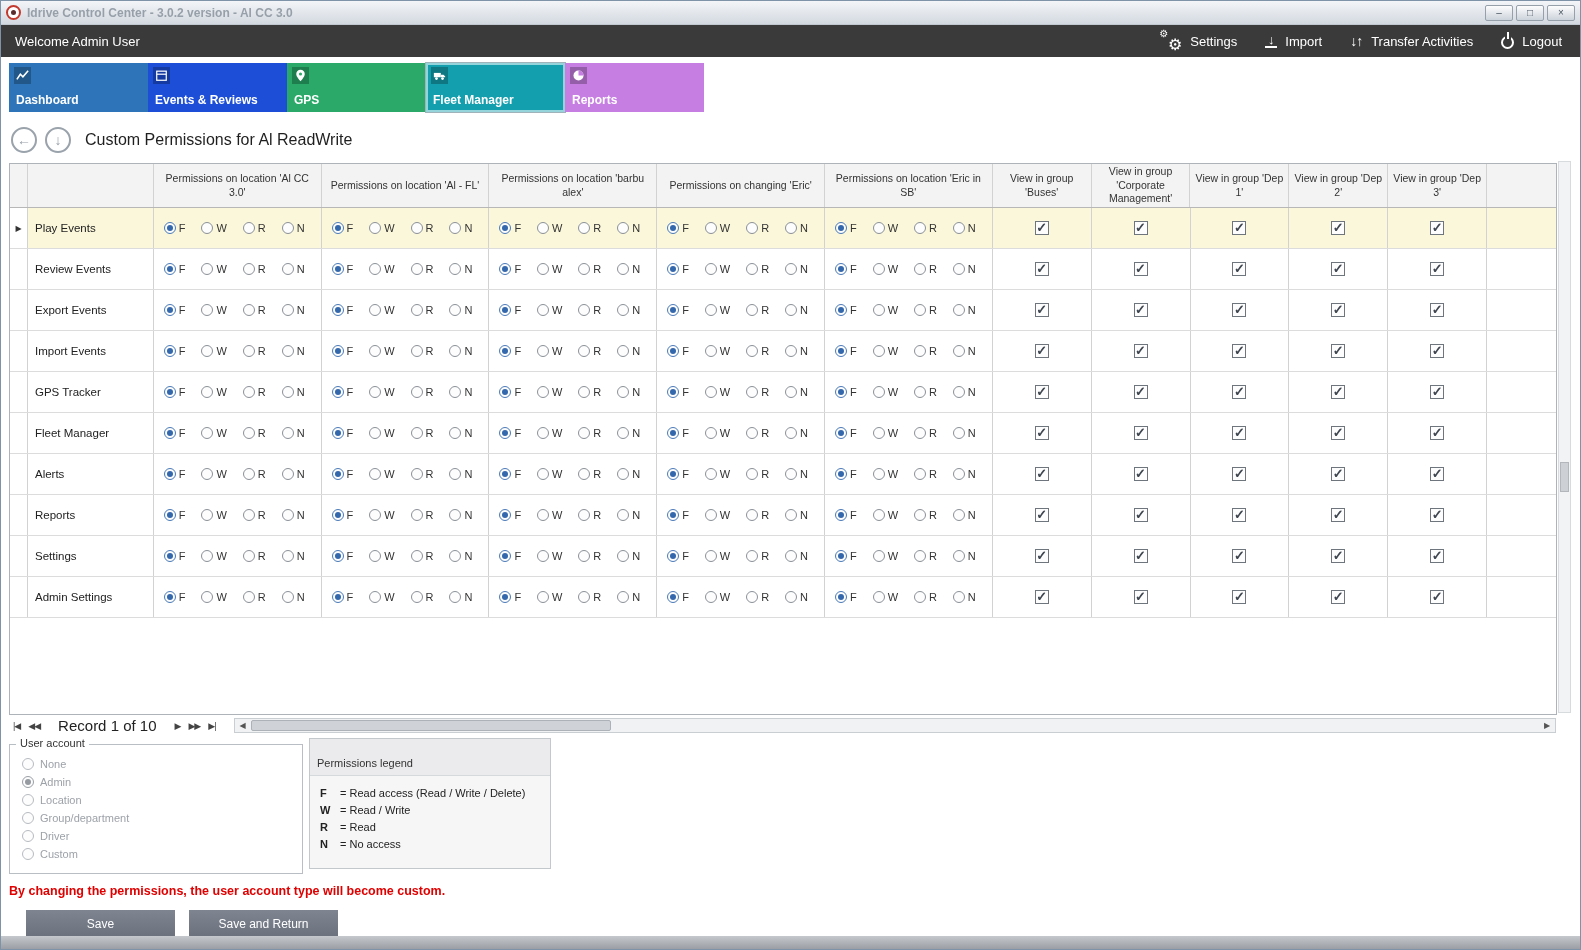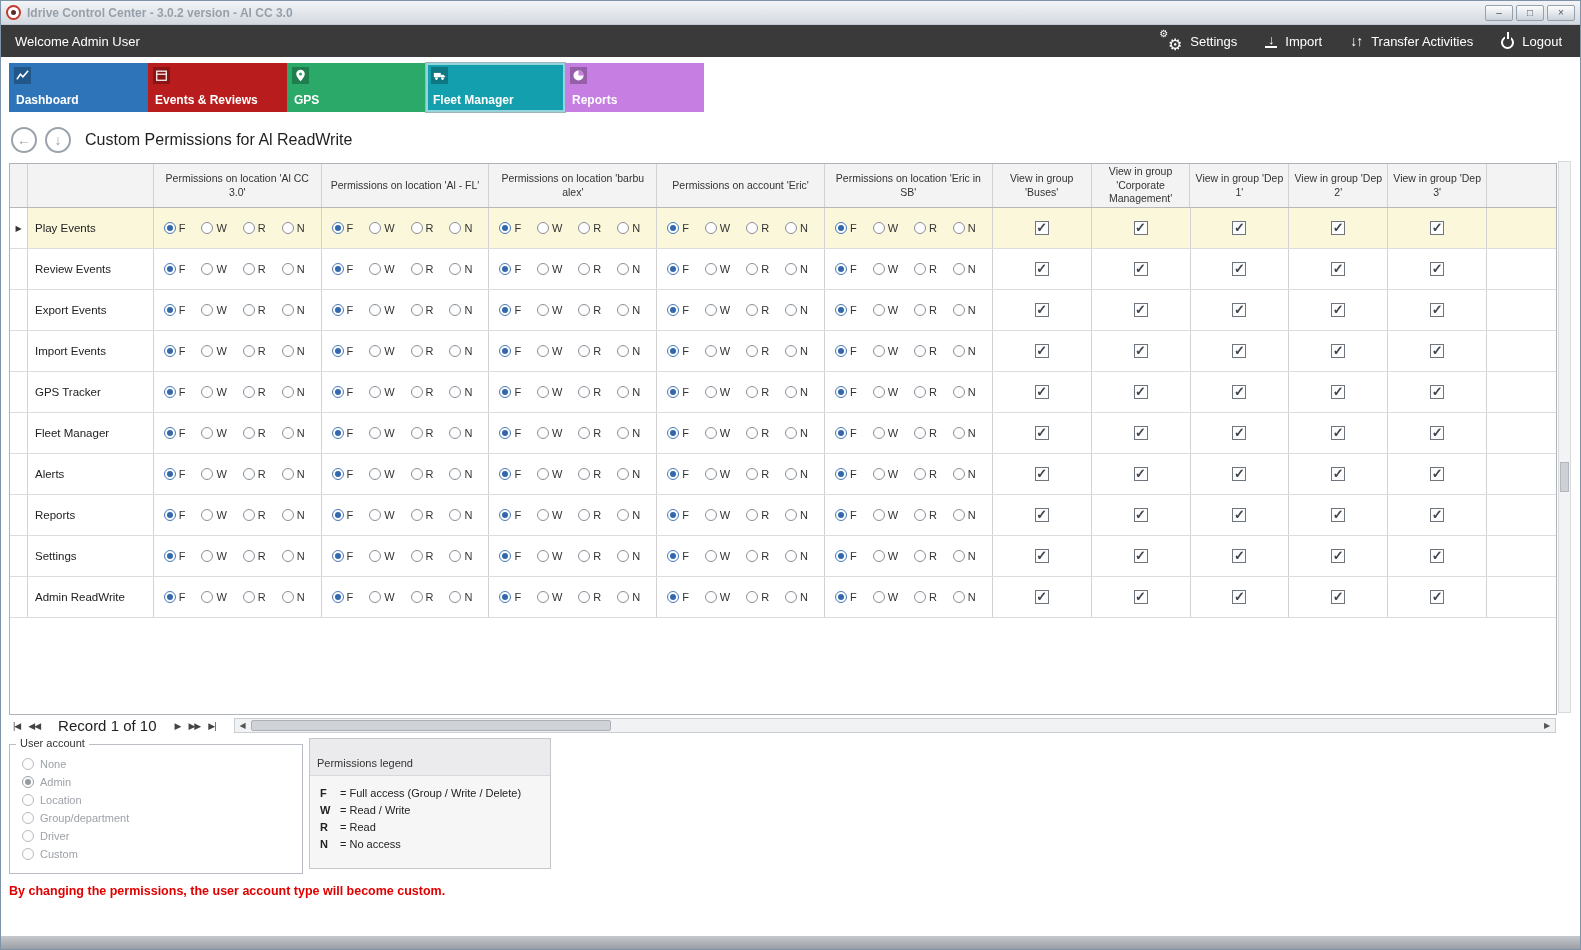--- a/index.html
+++ b/index.html
@@ -144,21 +144,21 @@
 
   <div class="tabs-row">
       <div class="tab" data-tab="dashboard" style="background: rgb(46, 116, 184);">
         <span class="tab-icon">
           <svg width="13" height="13" viewBox="0 0 15 15">
             <polyline points="1,12 5,6 8,9 14,2" fill="none" stroke="#fff" stroke-width="1.8"></polyline>
           </svg>
         </span>
         <span class="tab-label">Dashboard</span>
       </div>
-      <div class="tab" data-tab="events" style="background: #b91c1c;">
+      <div class="tab" data-tab="events" style="background: #1d4ed8;">
         <span class="tab-icon">
           <svg width="13" height="13" viewBox="0 0 15 15">
             <rect x="2" y="2.5" width="11" height="10.5" fill="none" stroke="#fff" stroke-width="1.4"></rect>
             <line x1="2" y1="6" x2="13" y2="6" stroke="#fff" stroke-width="1.4"></line>
           </svg>
         </span>
         <span class="tab-label">Events &amp; Reviews</span>
       </div>
       <div class="tab" data-tab="gps" style="background: rgb(42, 169, 104);">
         <span class="tab-icon">
@@ -202,21 +202,21 @@
   </div>
 
   <div class="grid-region">
     <div>
         <div class="t-row t-head">
           <div class="t-cell c-marker"></div>
           <div class="t-cell c-label"></div>
           <div class="t-cell c-perm">Permissions on location 'Al CC 3.0'</div>
           <div class="t-cell c-perm">Permissions on location 'Al - FL'</div>
           <div class="t-cell c-perm">Permissions on location 'barbu alex'</div>
-          <div class="t-cell c-perm">Permissions on account 'Eric'</div>
+          <div class="t-cell c-perm">Permissions on changing 'Eric'</div>
           <div class="t-cell c-perm">Permissions on location 'Eric in SB'</div>
           <div class="t-cell c-group">View in group 'Buses'</div>
           <div class="t-cell c-group">View in group 'Corporate Management'</div>
           <div class="t-cell c-group">View in group 'Dep 1'</div>
           <div class="t-cell c-group">View in group 'Dep 2'</div>
           <div class="t-cell c-group">View in group 'Dep 3'</div>
           <div class="t-cell c-fill"></div>
         </div>
         <div class="t-row sel-row">
           <div class="t-cell c-marker">
@@ -1205,21 +1205,21 @@
           <div class="t-cell c-group">
             <span class="checkbox checked">✓</span>
           </div>
           <div class="t-cell c-group">
             <span class="checkbox checked">✓</span>
           </div>
           <div class="t-cell c-fill"></div>
         </div>
         <div class="t-row">
           <div class="t-cell c-marker"></div>
-          <div class="t-cell c-label">Admin ReadWrite</div>
+          <div class="t-cell c-label">Admin Settings</div>
           <div class="t-cell c-perm">
             <span class="opt">
               <span class="radio sel"></span>
               <span class="opt-label">F</span>
             </span>
             <span class="opt">
               <span class="radio"></span>
               <span class="opt-label">W</span>
             </span>
             <span class="opt">
@@ -1368,36 +1368,40 @@
             <span class="radio"></span>
             <span class="gb-opt-label">Custom</span>
           </div>
         </div>
     </div>
     <div class="legend">
       <div class="legend-head">Permissions legend</div>
       <div class="legend-items">
           <div class="legend-item">
             <b class="lk">F</b>
-            <span class="lv">= Full access (Group / Write / Delete)</span>
+            <span class="lv">= Read access (Read / Write / Delete)</span>
           </div>
           <div class="legend-item">
             <b class="lk">W</b>
             <span class="lv">= Read / Write</span>
           </div>
           <div class="legend-item">
             <b class="lk">R</b>
             <span class="lv">= Read</span>
           </div>
           <div class="legend-item">
             <b class="lk">N</b>
             <span class="lv">= No access</span>
           </div>
         </div>
     </div>
     <div class="warning">By changing the permissions, the user account type will become custom.</div>
+    <div class="btns">
+      <button class="btn">Save</button>
+      <button class="btn">Save and Return</button>
+    </div>
     <div class="footer"></div>
   </div>
 
   <div class="vscroll">
     <span class="vthumb"></span>
   </div>
 </div>
 
 </body></html>

